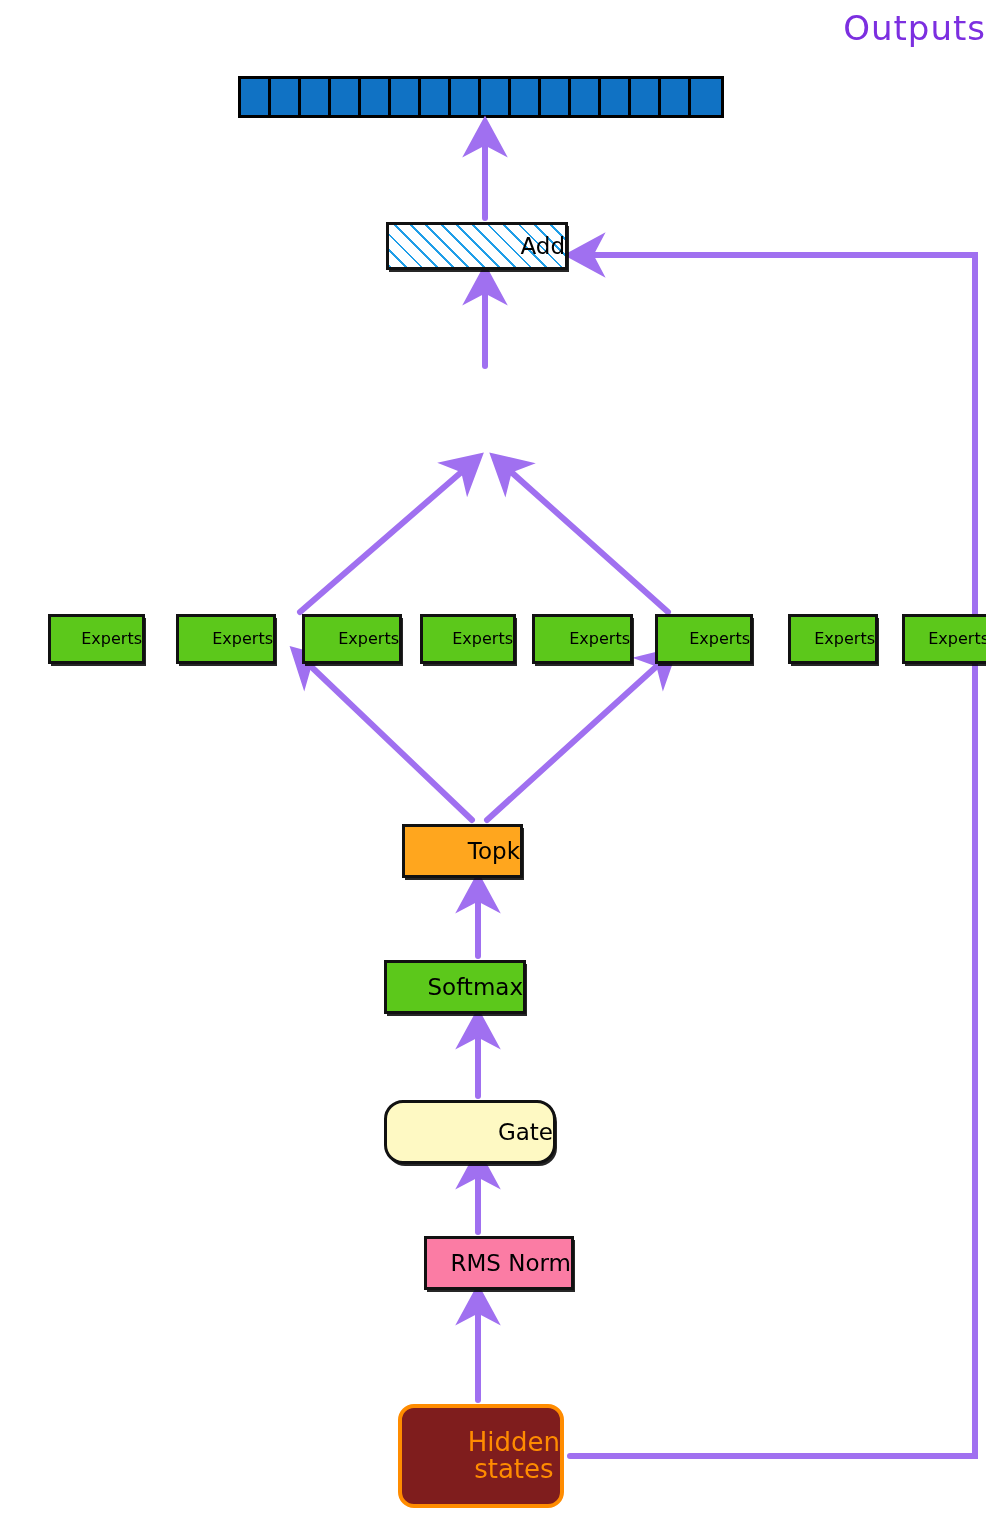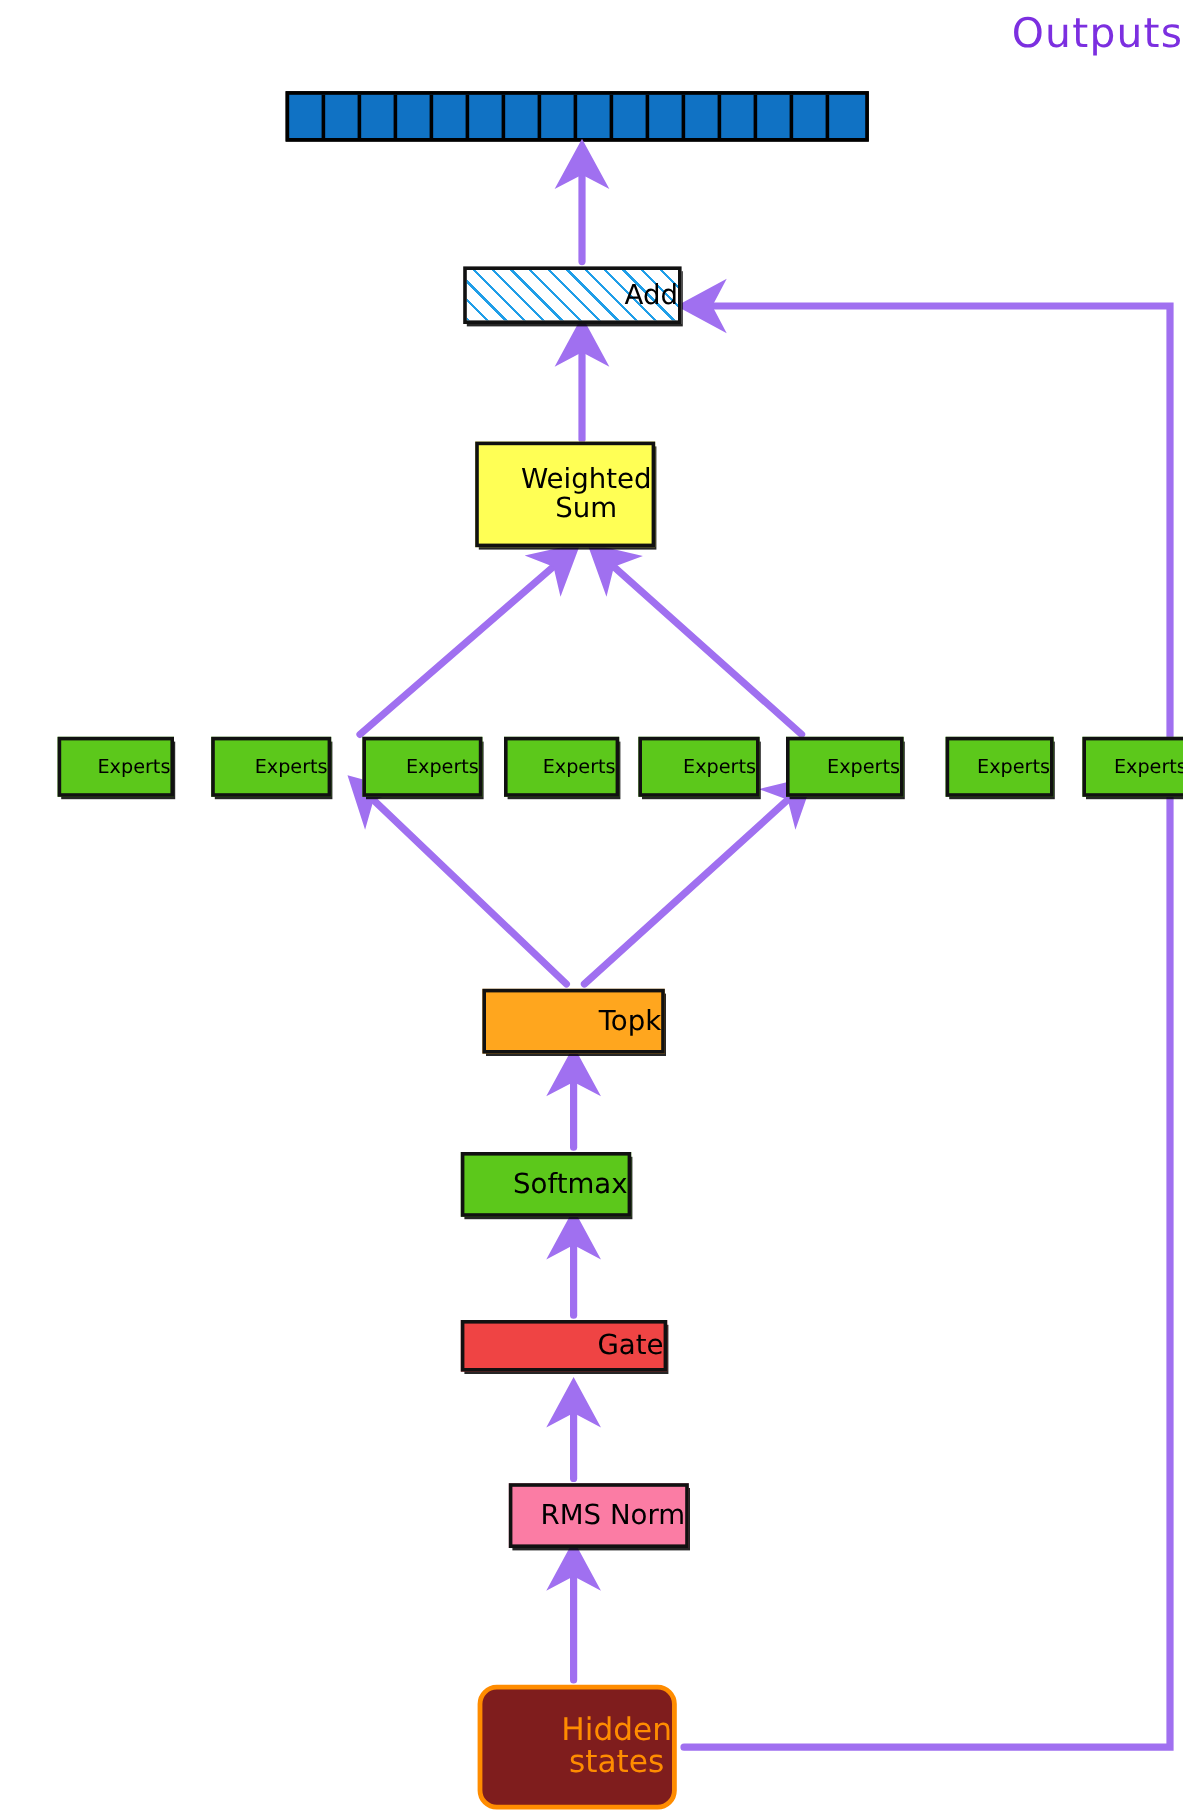--- a/index.html
+++ b/index.html
@@ -79,26 +79,26 @@
     background-image: repeating-linear-gradient(
       45deg,
       #1f9ee8 0px, #1f9ee8 2px,
       rgba(255,255,255,0) 2px, rgba(255,255,255,0) 11px
     );
   }
   #add-box span { background: transparent; }
 
   #weighted-sum { left: 396px; top: 368px; width: 150px; height: 88px;
      background: #ffff55; font-size: 23px; }
-  #topk { left: 402px; top: 824px; width: 152px; height: 54px;
+  #topk { left: 402px; top: 824px; width: 121px; height: 54px;
      background: #ffa61e; font-size: 23px; }
   #softmax { left: 384px; top: 960px; width: 142px; height: 54px;
      background: #5cc81b; font-size: 23px; }
-  #gate { left: 384px; top: 1100px; width: 172px; height: 43px;
-     background: #ef4444; font-size: 23px; }
+  #gate { left: 384px; top: 1100px; width: 172px; height: 64px;
+     background: #fef9c3; font-size: 23px; border-radius: 19px; }
   #rmsnorm { left: 424px; top: 1236px; width: 150px; height: 54px;
      background: #fb7ca4; font-size: 23px; }
 
   #hidden-states {
     left: 398px; top: 1404px; width: 166px; height: 104px;
     border: 4px solid #ff8c00;
     border-radius: 16px;
     background: #7f1d1d;
     color: #ff8c00;
     font-size: 26px;
@@ -167,24 +167,20 @@
       <path d="M478,1400 L478,1298"></path>
 
       <path d="M570,1456 L975,1456 L975,255 L578,255"></path>
     </g>
   </svg>
 
   <div class="node rbox" id="add-box">
     <span>Add</span>
   </div>
 
-  <div class="node rbox" id="weighted-sum">
-    <span>Weighted
-Sum</span>
-  </div>
 
   <div id="experts-row">
       <div class="node rbox expert" style="left: 8px; width: 97px; background: rgb(92, 200, 27);"><span>Experts</span></div>
       <div class="node rbox expert" style="left: 136px; width: 100px; background: rgb(92, 200, 27);"><span>Experts</span></div>
       <div class="node rbox expert" style="left: 262px; width: 100px; background: rgb(92, 200, 27);"><span>Experts</span></div>
       <div class="node rbox expert" style="left: 380px; width: 96px; background: rgb(92, 200, 27);"><span>Experts</span></div>
       <div class="node rbox expert" style="left: 492px; width: 101px; background: rgb(92, 200, 27);"><span>Experts</span></div>
       <div class="node rbox expert" style="left: 615px; width: 98px; background: rgb(92, 200, 27);"><span>Experts</span></div>
       <div class="node rbox expert" style="left: 748px; width: 90px; background: rgb(92, 200, 27);"><span>Experts</span></div>
       <div class="node rbox expert" style="left: 862px; width: 90px; background: rgb(92, 200, 27);"><span>Experts</span></div>

